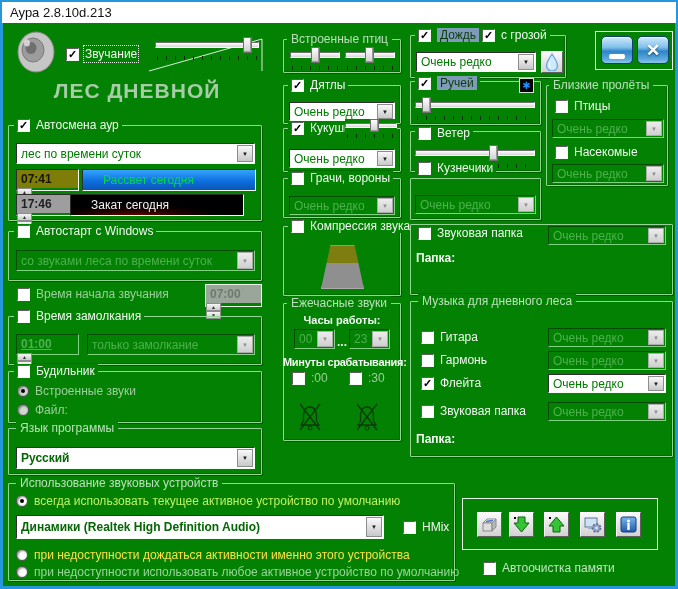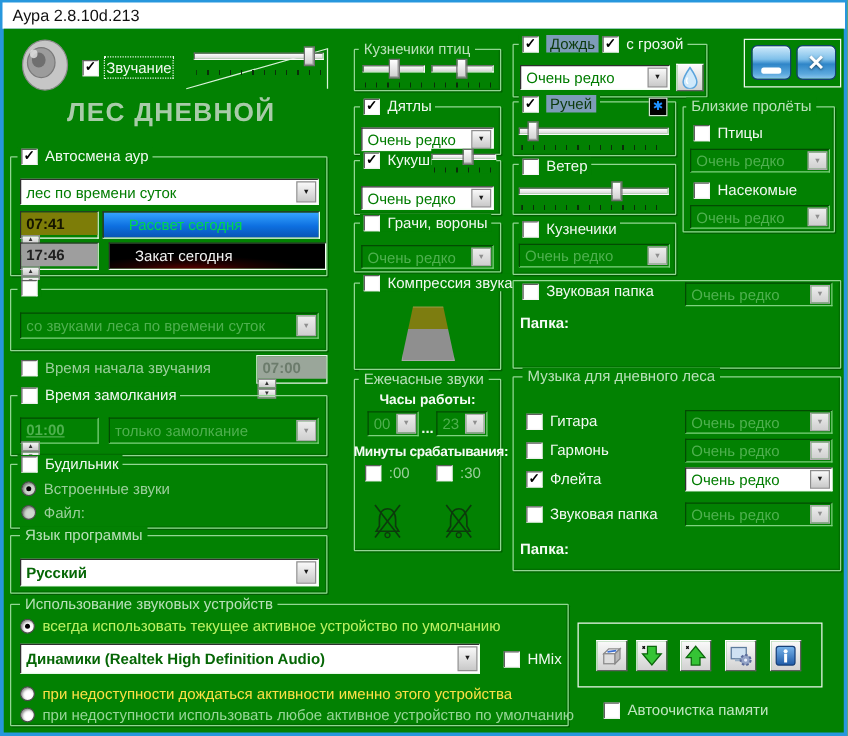--- a/index.html
+++ b/index.html
@@ -143,27 +143,28 @@
     <div class="dayrow sunrise" style="left:79px;top:146px;width:174px;height:22px">
       <span>Рассвет сегодня</span>
     </div>
     <div class="tspin gray" style="left:13px;top:171px;width:63px;height:22px">
       <span class="fld">17:46</span>
       <span class="ud">
           <span>▲</span>
           <span>▼</span>
         </span>
     </div>
-    <div class="dayrow sunset" style="left:84px;top:171px;width:174px;height:22px">
+    <div class="dayrow sunset" style="left:67px;top:171px;width:174px;height:22px">
       <span>Закат сегодня</span>
     </div>
 
     <div class="grp" style="left:5px;top:208px;width:254px;height:50px"></div>
     <div class="cbrow" style="left:11px;top:201px">
       <span class="cbx"></span>
+      <span class="lab">Автостарт с Windows</span>
     </div>
     <div class="combo dis" style="left:13px;top:227px;width:239px;height:21px">
       <span class="txt">со звуками леса по времени суток</span>
       <span class="btn">▼</span>
     </div>
 
     <div class="cbrow nobg" style="left:11px;top:264px">
       <span class="cbx"></span>
       <span class="lab dim">Время начала звучания</span>
     </div>
@@ -232,21 +233,21 @@
     <div class="radrow" style="left:13px;top:525px">
       <span class="rad"></span>
       <span class="lab dim" style="color:#fde047">при недоступности дождаться активности именно этого устройства</span>
     </div>
     <div class="radrow" style="left:13px;top:542px">
       <span class="rad"></span>
       <span class="lab dim" style="color:#97d597">при недоступности использовать любое активное устройство по умолчанию</span>
     </div>
 
     <div class="grp" style="left:280px;top:16px;width:118px;height:34px">
-      <span class="gtitle" style="left:3px">Кузнечики птиц</span>
+      <span class="gtitle" style="left:3px">Встроенные птиц</span>
     </div>
     <div class="slider" style="left:287px;top:24px;width:50px;height:24px">
       <div class="track"></div>
         <div class="thumb" style="left:42%"></div>
         <div class="ticks"></div>
     </div>
     <div class="slider" style="left:342px;top:24px;width:50px;height:24px">
       <div class="track"></div>
         <div class="thumb" style="left:40%"></div>
         <div class="ticks"></div>
@@ -378,21 +379,21 @@
       <span class="cbx"></span>
       <span class="lab">Ветер</span>
     </div>
     <div class="slider" style="left:412px;top:122px;width:120px;height:24px">
       <div class="track"></div>
         <div class="thumb" style="left:62%"></div>
         <div class="ticks"></div>
     </div>
 
     <div class="grp" style="left:407px;top:155px;width:131px;height:42px"></div>
-    <div class="cbrow" style="left:412px;top:153px">
+    <div class="cbrow" style="left:412px;top:138px">
       <span class="cbx"></span>
       <span class="lab">Кузнечики</span>
     </div>
     <div class="combo dis" style="left:412px;top:172px;width:121px;height:19px">
       <span class="txt">Очень редко</span>
       <span class="btn">▼</span>
     </div>
 
     <div class="grp" style="left:407px;top:201px;width:263px;height:71px"></div>
     <div class="cbrow" style="left:412px;top:203px">

